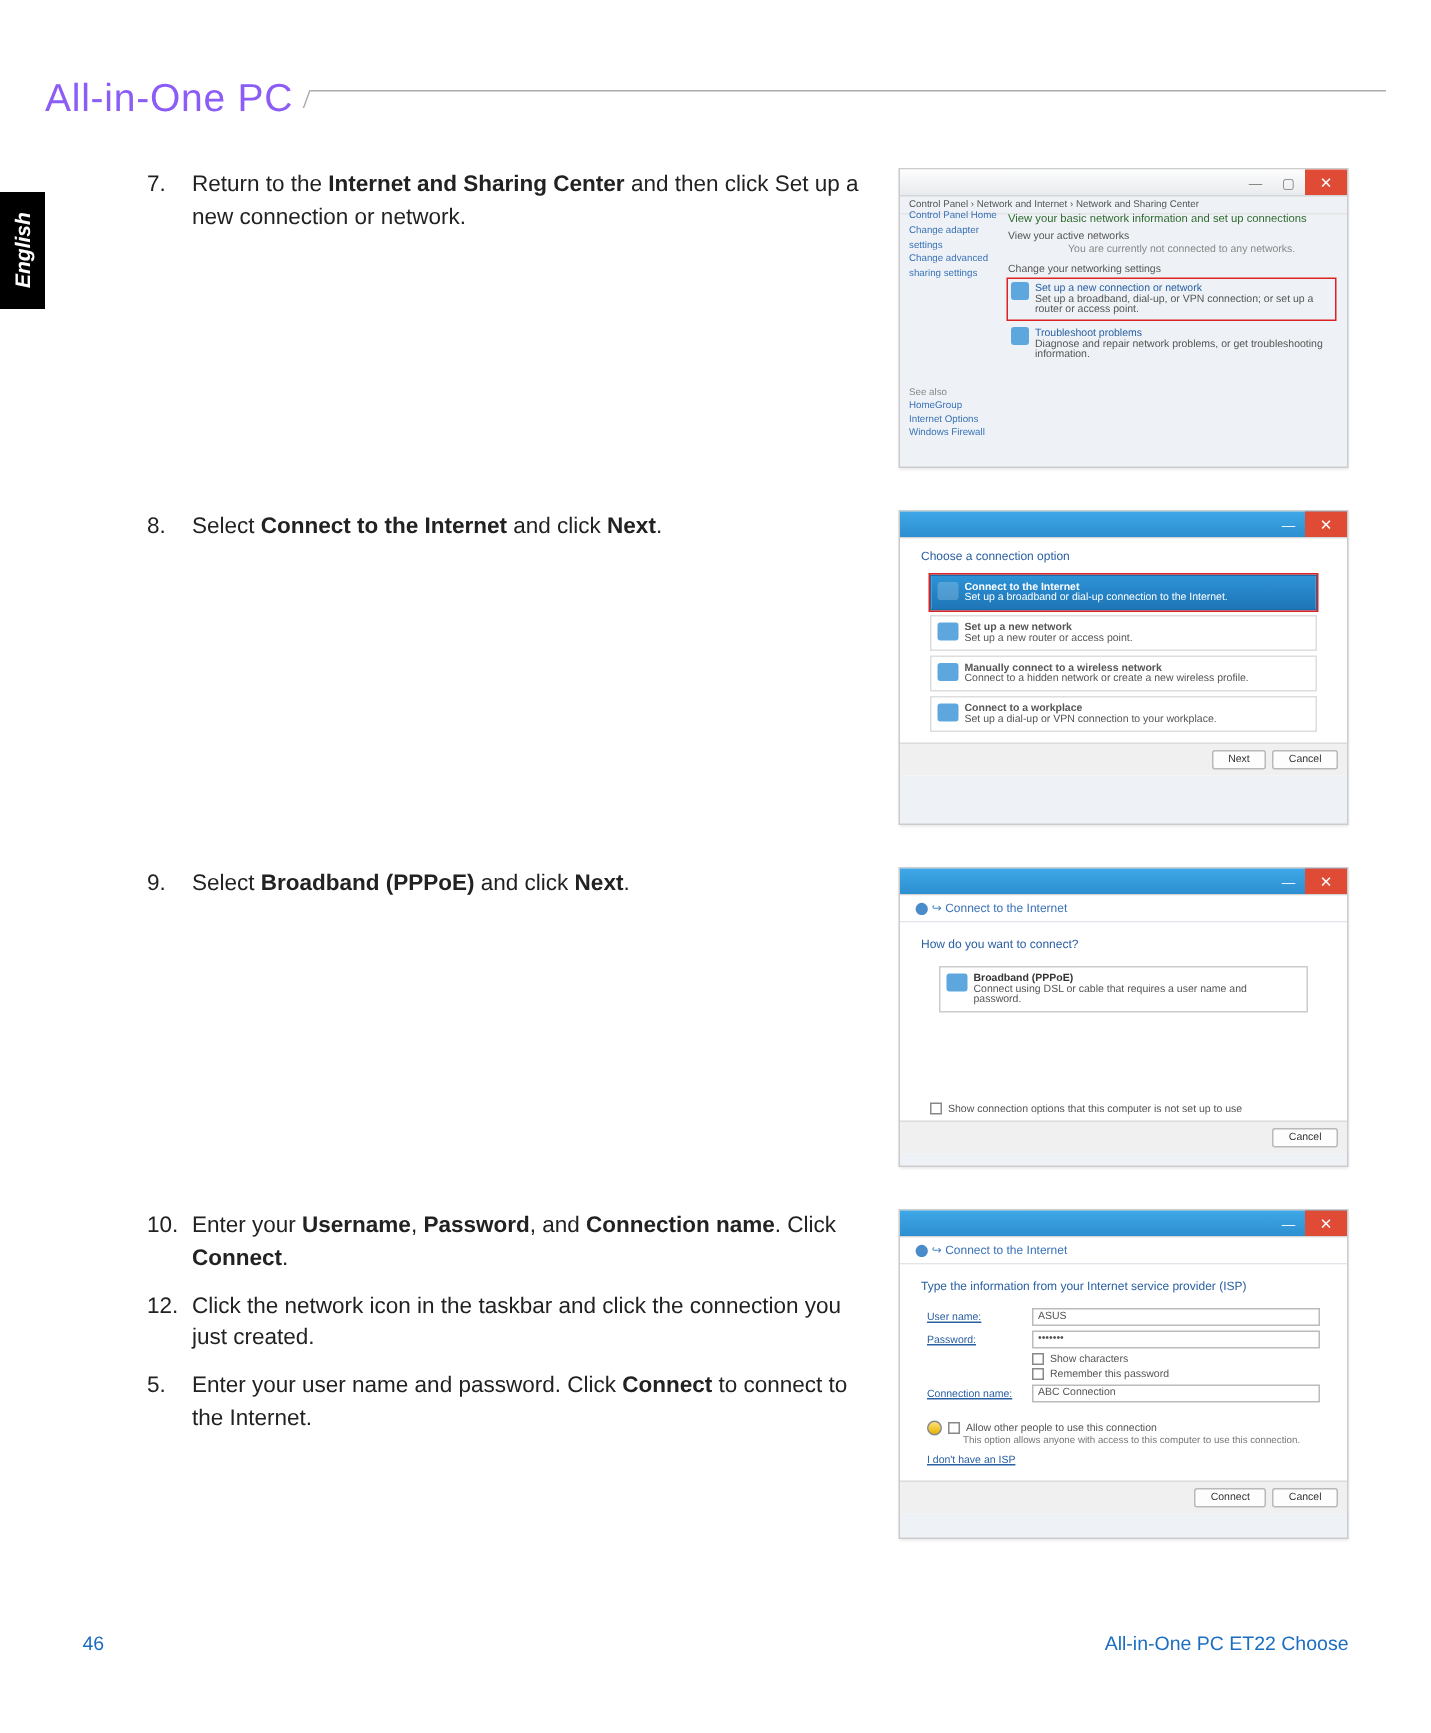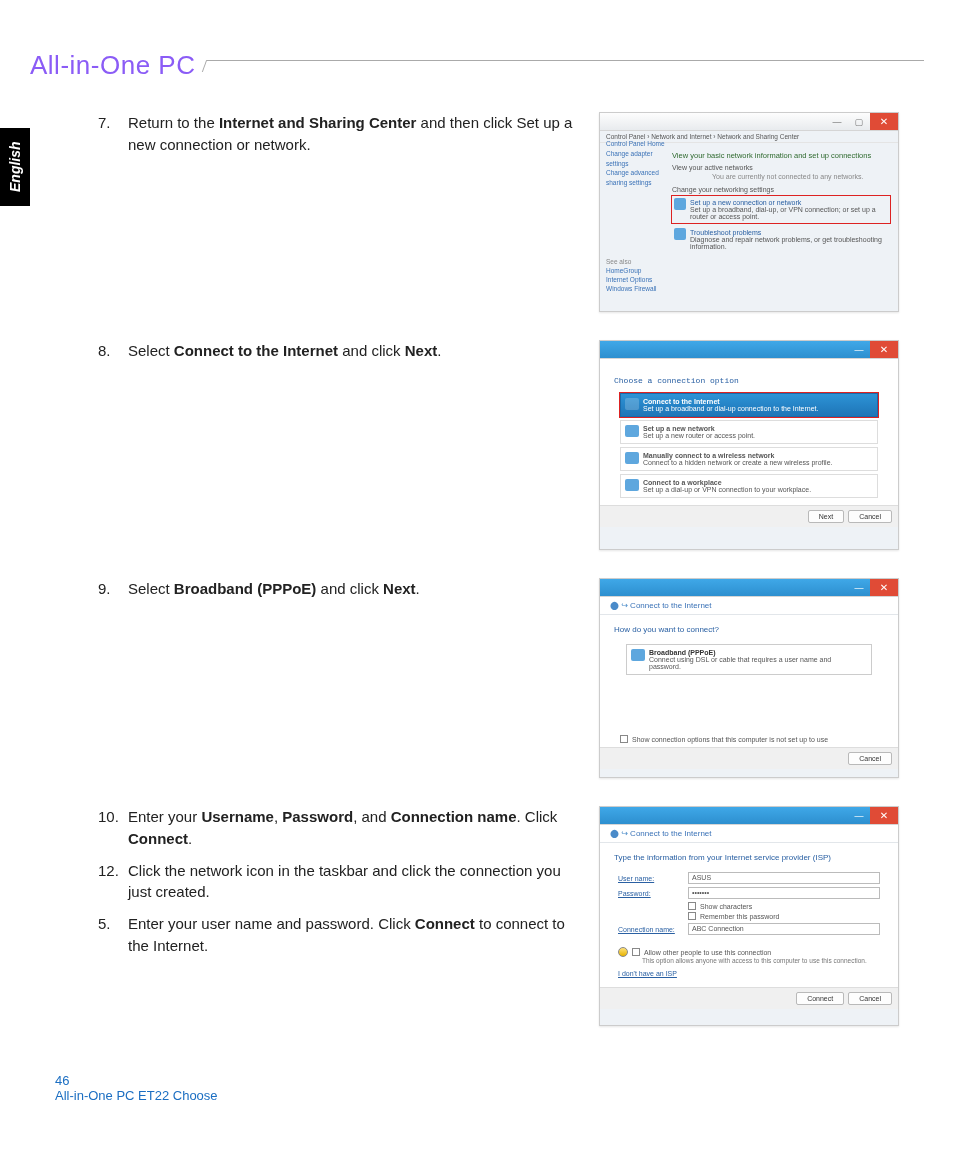--- a/index.html
+++ b/index.html
@@ -132,31 +132,30 @@
   .opt-icon { position:absolute;left:4px;top:4px;width:14px;height:12px;background:#5ea7de;border-radius:2px;}
   .opt-head { font-weight:bold;}
   .field-row { display:flex;align-items:center;margin:3px 10px;font-size:7px;}
   .field-label { width:70px;color:#2a60a3;text-decoration:underline;}
   .field-input { flex:1;border:1px solid #bbb;padding:1px 3px;background:#fff;color:#555;height:12px;}
   .chk { display:flex;align-items:center;gap:4px;margin:2px 10px 2px 80px;font-size:7px;color:#555;}
   .chk-box {width:8px;height:8px;border:1px solid #888;background:#fff;display:inline-block;}
   .red-rect { outline:1.5px solid #d22; }
   .sidebar-links { position:absolute;left:6px;bottom:18px;font-size:6.5px;color:#3a72b7;line-height:1.4;}
   .sidebar-col { position:absolute;left:6px;top:26px;font-size:6.5px;color:#3a72b7;line-height:1.5;width:60px;}
-  .nsc-main { position:absolute;left:72px;right:8px;top:38px;font-size:7px;color:#555;}
+  .nsc-main { position:absolute;left:72px;right:8px;top:28px;font-size:7px;color:#555;}
   .footer {
     position: absolute;
     bottom: 52px;
     left: 55px;
     right: 55px;
     display: flex;
     justify-content: space-between;
     font-size: 13px;
     color: #1b6ec2;
-    flex-direction: column;
   }
   b { font-weight: bold; }
 </style>
 </head>
 <body>
 
 <div class="header">
   <div class="header-title">All-in-One PC</div>
   <div class="header-line-right"></div>
 </div>
@@ -215,21 +214,21 @@
         <div class="step-num">8.</div>
         <div class="step-text">Select <b>Connect to the Internet</b> and click <b>Next</b>.</div>
       </div>
     </div>
     <div class="screenshot" style="height:210px;">
       <div class="win-titlebar blue">
         <div class="win-min" style="color:#fff;">—</div>
         <div class="win-close">✕</div>
       </div>
       <div class="win-body">
-        <div style="color:#2a60a3;font-size:8px;margin:11px 6px 8px;font-family:Liberation Mono, monospace;">Choose a connection option</div>
+        <div style="color:#2a60a3;font-size:8px;margin:1px 6px 8px;">Choose a connection option</div>
         <div class="conn-option selected redbox">
           <div class="opt-icon" style="background:#fff3;"></div>
           <div class="opt-head">Connect to the Internet</div>
           <div>Set up a broadband or dial-up connection to the Internet.</div>
         </div>
         <div class="conn-option">
           <div class="opt-icon"></div>
           <div class="opt-head">Set up a new network</div>
           <div>Set up a new router or access point.</div>
         </div>

